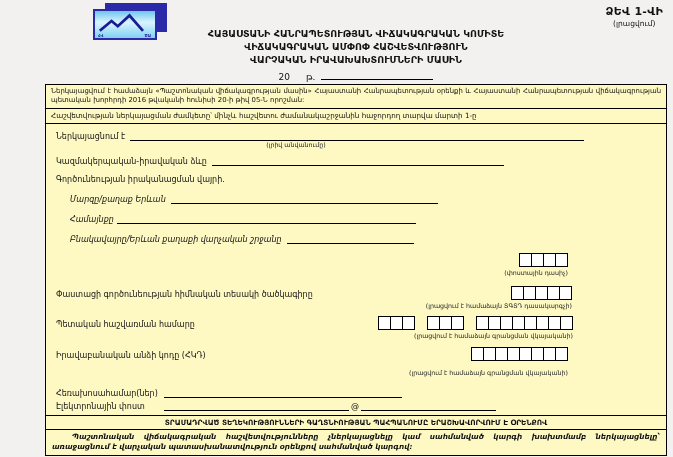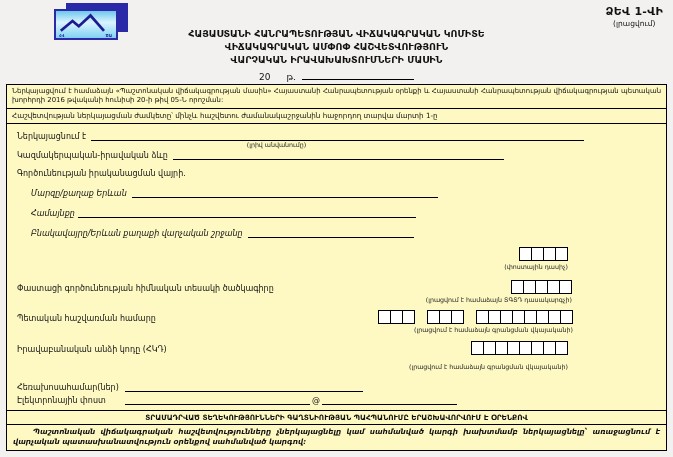--- a/index.html
+++ b/index.html
@@ -4,20 +4,21 @@
 <style>
   * { box-sizing: border-box; margin: 0; padding: 0; }
   html,body { background:#e8e8e6; }
   body { font-family: "DejaVu Sans", sans-serif; color:#111; }
   .page {
     position: relative;
     width: 673px; height: 457px;
     background: #f2f1ef;
     overflow: hidden;
     margin: 0 auto;
+    padding-left: 39px;
   }
 
   
   .header { position: relative; height: 84px; }
   .logo { position:absolute; left:54px; top:3px; width:74px; height:37px; }
   .logo-back { position:absolute; right:0; top:0; width:62px; height:29px; background:#2a2aa8; }
   .logo-front {
     position:absolute; left:0; bottom:0; width:64px; height:31px;
     background: linear-gradient(180deg,#6ec6ee 0%,#d9f4fe 42%,#bfeafb 60%,#7fd0f2 100%);
     border:2px solid #2a2aa8;
@@ -55,21 +56,21 @@
   .grow { flex:1; }
   .lbl { white-space:nowrap; }
   .it { font-style:italic; }
   .bold { font-weight:normal; }
   .hint { font-size:6.3px; color:#222; line-height:8px; }
 
   .r-presented { margin-top:4px; }
   .r-presented .uline { margin-left:5px; margin-right:72px; }
   .h-presented { text-align:center; padding-right:120px; }
 
-  .r-legal { margin-top:1px; }
+  .r-legal { margin-top:7px; }
   .r-legal .uline { margin-left:5px; margin-right:152px; }
 
   .r-lochdr { margin-top:9px; }
 
   .r-ind { margin-left:14px; margin-top:10px; }
   .r-region .uline { margin-left:5px; margin-right:218px; }
   .r-community .uline { margin-left:3px; margin-right:240px; }
   .r-settlement .uline { margin-left:5px; margin-right:242px; }
 
   .r-addr { margin-top:9px; align-items:flex-start; }

